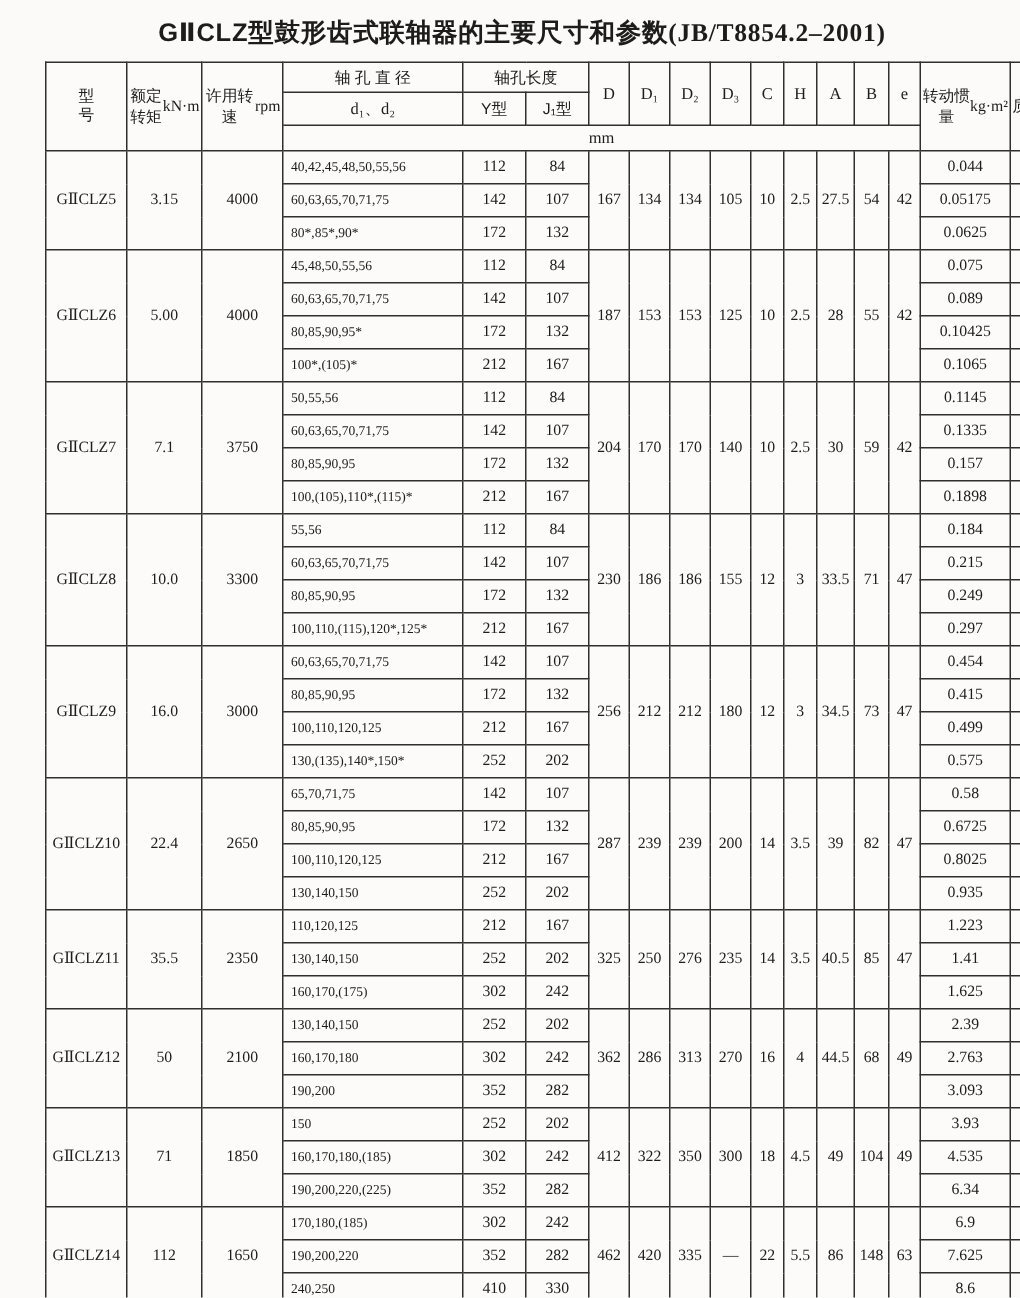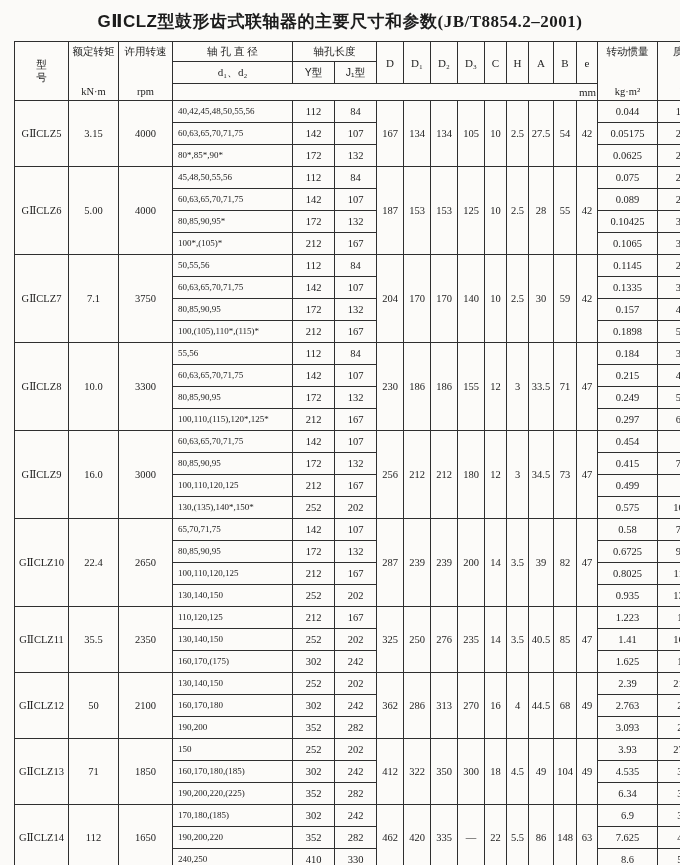--- a/index.html
+++ b/index.html
@@ -3,21 +3,21 @@
 <meta charset="utf-8">
 <style>
   html,body{margin:0;padding:0;}
   body{
     width:680px;height:865px;
     background:#fbfaf8;
     font-family:"Liberation Serif","DejaVu Serif",serif;
     color:#1c1c1c;
     -webkit-font-smoothing:antialiased;
   }
-  .page{width:680px;height:865px;box-sizing:border-box;padding:8px 14px 10px 14px;}
+  .page{width:680px;height:865px;box-sizing:border-box;padding:8px 14px 10px 30px;}
   .title{
     text-align:center;
     margin:2px 0 8px 0;
     font-weight:bold;
     font-size:17px;
     letter-spacing:0.5px;
     white-space:nowrap;
   }
   .title .cn{font-family:"Liberation Sans","DejaVu Sans",sans-serif;font-weight:bold;}
   .title .std{font-family:"Liberation Serif","DejaVu Serif",serif;font-weight:bold;}
@@ -33,41 +33,41 @@
     text-align:center;
     vertical-align:middle;
     font-weight:normal;
     overflow:hidden;
     background:#fcfbf9;
   }
   thead th{font-size:11px;}
   .cn-h{font-family:"Liberation Sans","DejaVu Sans",sans-serif;font-size:10.5px;}
   .unit{font-family:"Liberation Serif","DejaVu Serif",serif;font-size:10.5px;}
   .stack{
-    display:flex;flex-direction:column;justify-content:space-between;
+    display:flex;justify-content:space-between;
     align-items:center;height:52px;padding:3px 0;
   }
   .model-head{white-space:pre-line;line-height:1.25;}
   .dim-letter{font-size:11px;}
   tbody td{font-size:10.5px;height:21px;line-height:1.05;}
   td.bore{
     text-align:left;
     padding-left:5px;
     font-size:9px;
     letter-spacing:0px;
     white-space:nowrap;
     margin-left:28px;
   }
   td.model{
     font-size:10.5px;
     white-space:nowrap;
     font-family:"Liberation Serif","DejaVu Serif",serif;
     margin-top:40px;
   }
-  .mm-row th{font-size:11px;height:16px;text-align:right;}
+  .mm-row th{font-size:11px;height:16px;}
 </style>
 </head>
 <body>
 
 <div class="page">
 
   <div class="title">
     <span class="cn">GⅡCLZ型鼓形齿式联轴器的主要尺寸和参数</span><span class="std">(JB/T8854.2–2001)</span>
   </div>
 

